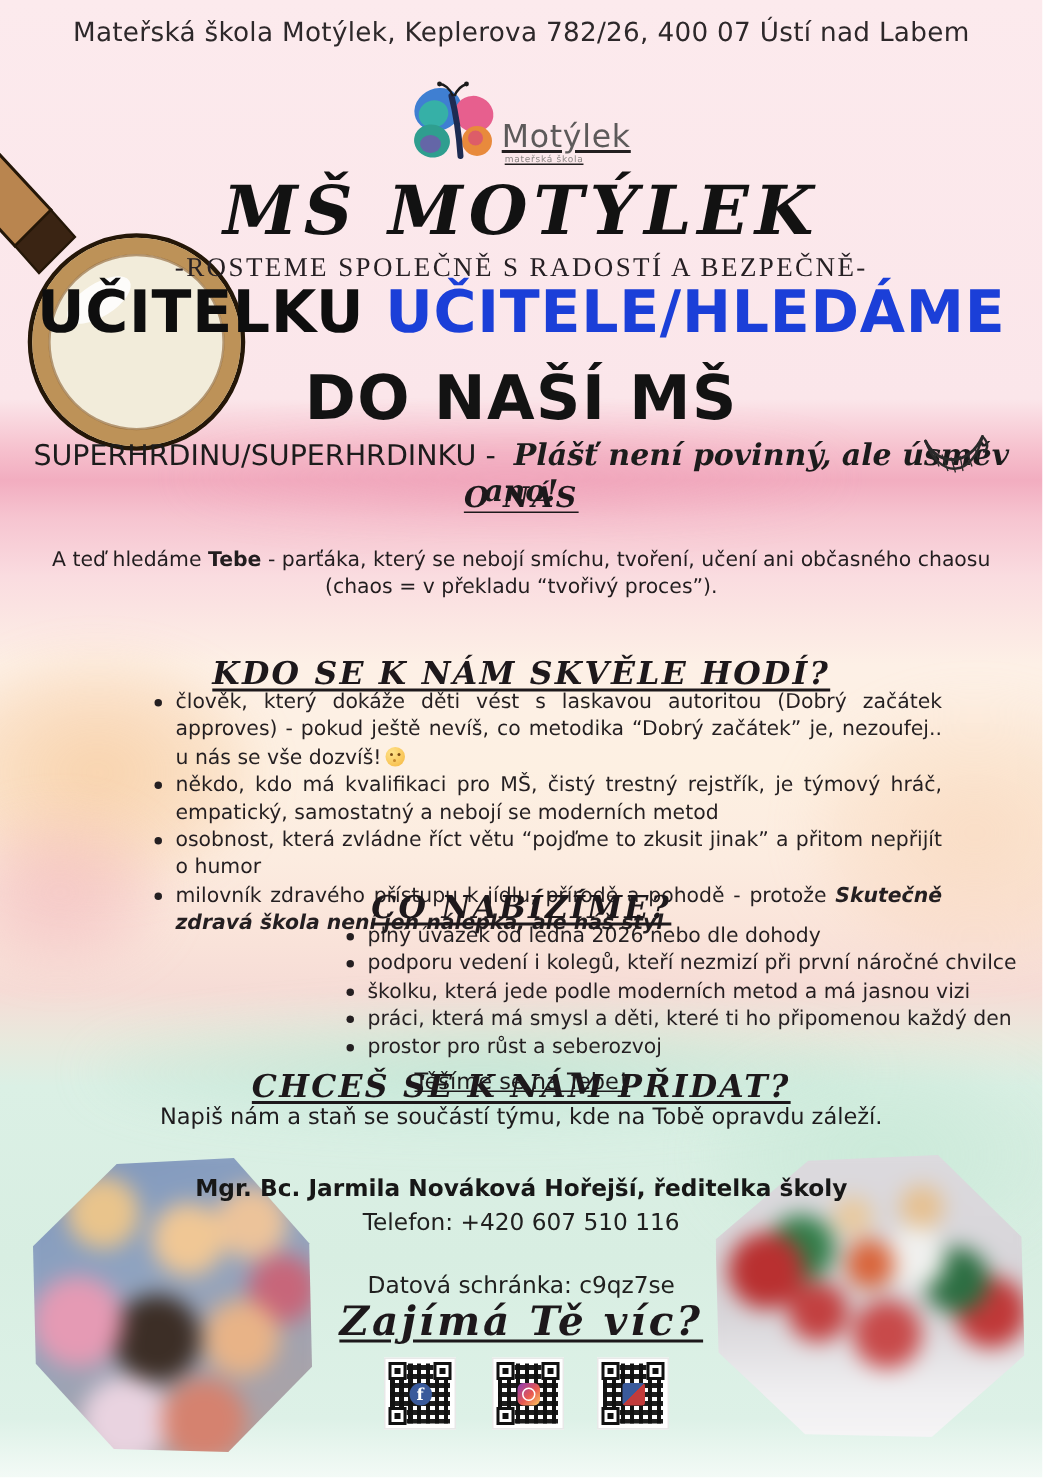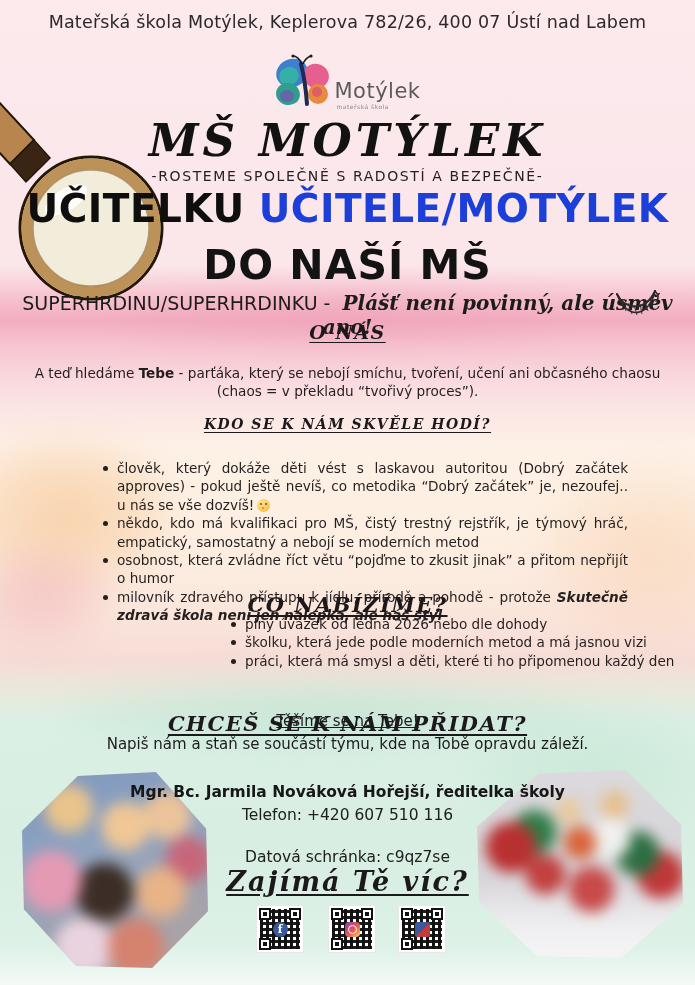--- a/index.html
+++ b/index.html
@@ -8,49 +8,49 @@
   .page {
     position:relative; width:695px; height:985px; overflow:hidden;
     background:linear-gradient(180deg,
       #fceaed 0%, #fbe6ea 27%, #f6c0cd 30.5%, #f2adc0 32.5%, #f6c4d0 35%,
       #fadce0 39%, #fdf0e6 45%, #fdf0e2 52%, #fcece0 58%, #fae4da 63%,
       #f6dcd6 67%, #e8e9dd 70.5%, #dbf0e5 73.5%, #d8eee2 85%, #ddf1e7 96%,
       #f3faf6 100%);
   }
   .blob { position:absolute; border-radius:50%; filter:blur(16px); pointer-events:none; }
   .abs { position:absolute; }
-  .ctr { left:0; right:0; text-align:center; }
+  .ctr { left:0; right:0; text-align:center;text-decoration:underline; }
 
   .address { top:12px; font-size:17.5px; font-weight:500; color:#2d282a; letter-spacing:0.2px; }
 
   .logo-row { top:52px; display:flex; justify-content:center; align-items:flex-end; height:64px; }
   .logo-text-col { display:flex; flex-direction:column; align-items:flex-start; margin-bottom:6px; }
   .logo-brand { font-size:21px; color:#5d5a5a; letter-spacing:0.5px; }
   .logo-sub { font-size:6px; color:#8a8684; letter-spacing:0.5px; margin-left:2px; }
 
   .script { font-family:"DejaVu Serif", serif; font-style:italic; }
   .title { top:114px; font-size:45px; font-weight:bold; letter-spacing:4px; color:#121212; }
-  .tagline { top:168px; font-size:14px; font-weight:500; letter-spacing:1.6px; color:#262024; }
+  .tagline { top:168px; font-size:18px; font-weight:500; letter-spacing:1.6px; color:#262024;font-family:Liberation Serif, serif; }
 
   .headline { top:186px; font-size:39px; font-weight:800; letter-spacing:0.5px; }
   .headline .hl-black { color:#0e0e0e; }
   .headline .hl-blue { color:#1b3fd8; }
   .line2 { top:241px; font-size:41px; font-weight:800; color:#131313; letter-spacing:1px; }
 
   .superhero { top:291px; font-size:19px; color:#1c1c1c; font-weight:500; }
   .superhero .sh-script { font-family:"DejaVu Serif",serif; font-style:italic; font-weight:bold; font-size:20px; margin-left:6px; }
 
   .sec-head { font-family:"DejaVu Serif", serif; font-style:italic; font-weight:bold;
     letter-spacing:1.5px; color:#1d181b; text-decoration:underline; text-underline-offset:3px; }
   .about-head { top:321px; font-size:19px; }
   .about-p { top:345px; left:27px; width:641px; font-size:13.6px; line-height:18.6px; text-align:center; color:#221d1f; }
   .b { font-weight:bold; }
   .bi { font-weight:bold; font-style:italic; }
 
-  .fit-head { top:416px; font-size:14px; }
+  .fit-head { top:436px; font-size:21px; }
   .list { list-style:none; }
   .list li { position:relative; padding-left:17px; line-height:18.4px; font-size:13.6px; color:#241f21; }
   .list li::before { content:""; position:absolute; left:3px; top:7px; width:5px; height:5px; border-radius:50%; background:#241f21; }
   .fit-list { top:459px; left:100px; width:528px; }
   .fit-list li { text-align:justify; }
 
   .offer-head { top:592px; font-size:21px; }
   .offer-list { top:615px; left:228px; width:450px; }
 
   .join-head { top:711px; font-size:21px; }
@@ -160,21 +160,21 @@
       <circle cx="97" cy="128" r="64" fill="none" stroke="#bd9258" stroke-width="11"></circle>
       <circle cx="97" cy="128" r="58" fill="none" stroke="#8a5f2e" stroke-width="1.5" opacity="0.6"></circle>
       <ellipse cx="72" cy="100" rx="24" ry="11" transform="rotate(-32 72 100)" fill="#ffffff" opacity="0.85"></ellipse>
     </svg>
   </span>
 
   <div class="title script abs">MŠ MOTÝLEK</div>
   <div class="tagline abs">-ROSTEME SPOLEČNĚ S RADOSTÍ A BEZPEČNĚ-</div>
   <div class="headline abs">
     <span class="hl-black">UČITELKU</span>
-    <span class="hl-blue">UČITELE/MOTÝLEK</span>
+    <span class="hl-blue">UČITELE/HLEDÁME</span>
   </div>
   <div class="line2 abs">DO NAŠÍ MŠ</div>
 
   <div class="superhero abs">
     <span>SUPERHRDINU/SUPERHRDINKU - </span><span class="sh-script">Plášť není povinný, ale úsměv ano!</span>
   </div>
   <span class="smile-svg">
     <svg width="46" height="38" viewBox="0 0 46 38">
       <path d="M3,7 C11,24 32,24 41,4" fill="none" stroke="#2a2a2a" stroke-width="2" stroke-linecap="round"></path>
       <path d="M3,7 C13,34 35,30 41,4" fill="none" stroke="#2a2a2a" stroke-width="1.6" stroke-linecap="round"></path>
@@ -193,22 +193,24 @@
   <ul class="list fit-list abs">
     <li><span>člověk, který dokáže děti vést s laskavou autoritou (Dobrý začátek approves) - pokud ještě nevíš, co metodika “Dobrý začátek” je, nezoufej.. u nás se vše dozvíš!</span><span class="emoji"></span></li>
     <li>někdo, kdo má kvalifikaci pro MŠ, čistý trestný rejstřík, je týmový hráč, empatický, samostatný a nebojí se moderních metod</li>
     <li>osobnost, která zvládne říct větu “pojďme to zkusit jinak” a přitom nepřijít o humor</li>
     <li><span>milovník zdravého přístupu k jídlu, přírodě a pohodě - protože </span><span class="bi">Skutečně zdravá škola není jen nálepka, ale náš styl</span></li>
   </ul>
 
   <div class="sec-head offer-head abs">CO NABÍZÍME?</div>
   <ul class="list offer-list abs">
     <li>plný úvazek od ledna 2026 nebo dle dohody</li>
+    <li>podporu vedení i kolegů, kteří nezmizí při první náročné chvilce</li>
     <li>školku, která jede podle moderních metod a má jasnou vizi</li>
     <li>práci, která má smysl a děti, které ti ho připomenou každý den</li>
+    <li>prostor pro růst a seberozvoj</li>
   </ul>
 
   <div class="sec-head join-head abs">CHCEŠ SE K NÁM PŘIDAT?</div>
   <div class="join-l1 abs">Napiš nám a staň se součástí týmu, kde na Tobě opravdu záleží.</div>
   <div class="join-l2 abs">Těšíme se na Tebe!</div>
 
   <div class="octagon" style="left:22px; top:772px; width:186px; height:196px;">
     <div class="photo-fill kids-fill"></div>
   </div>
   <div class="octagon" style="left:477px; top:770px; width:206px; height:188px;">

